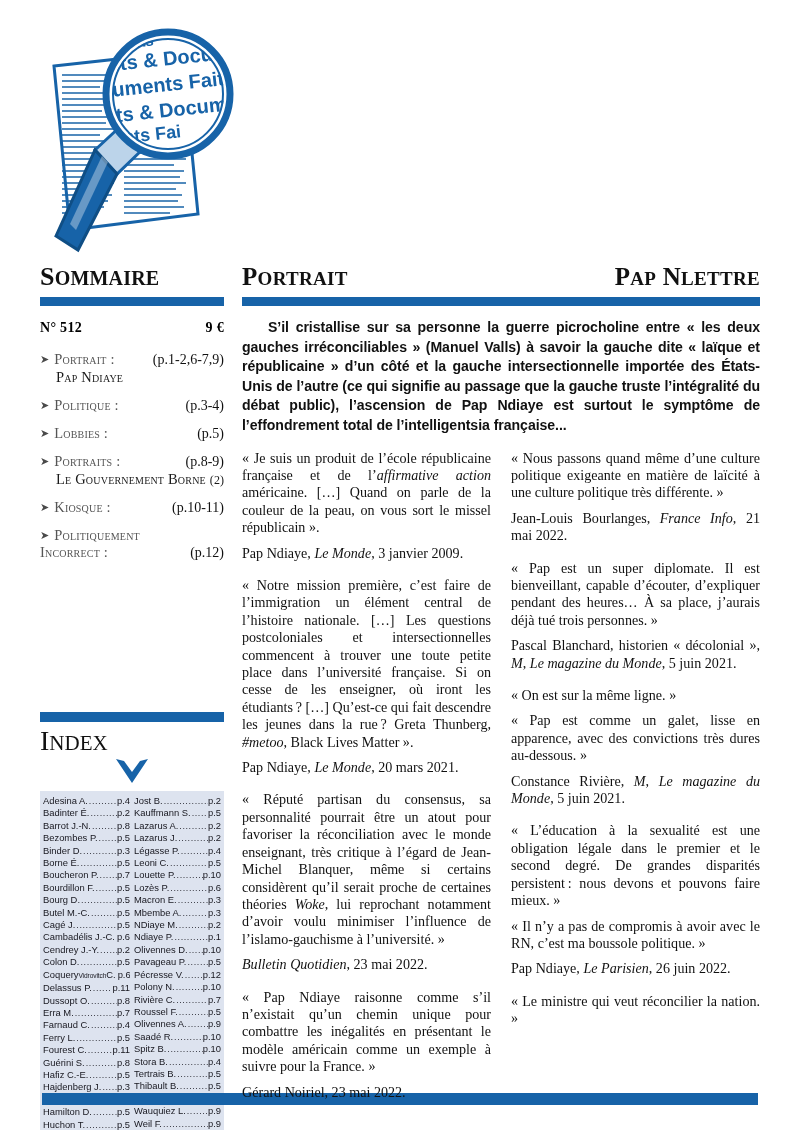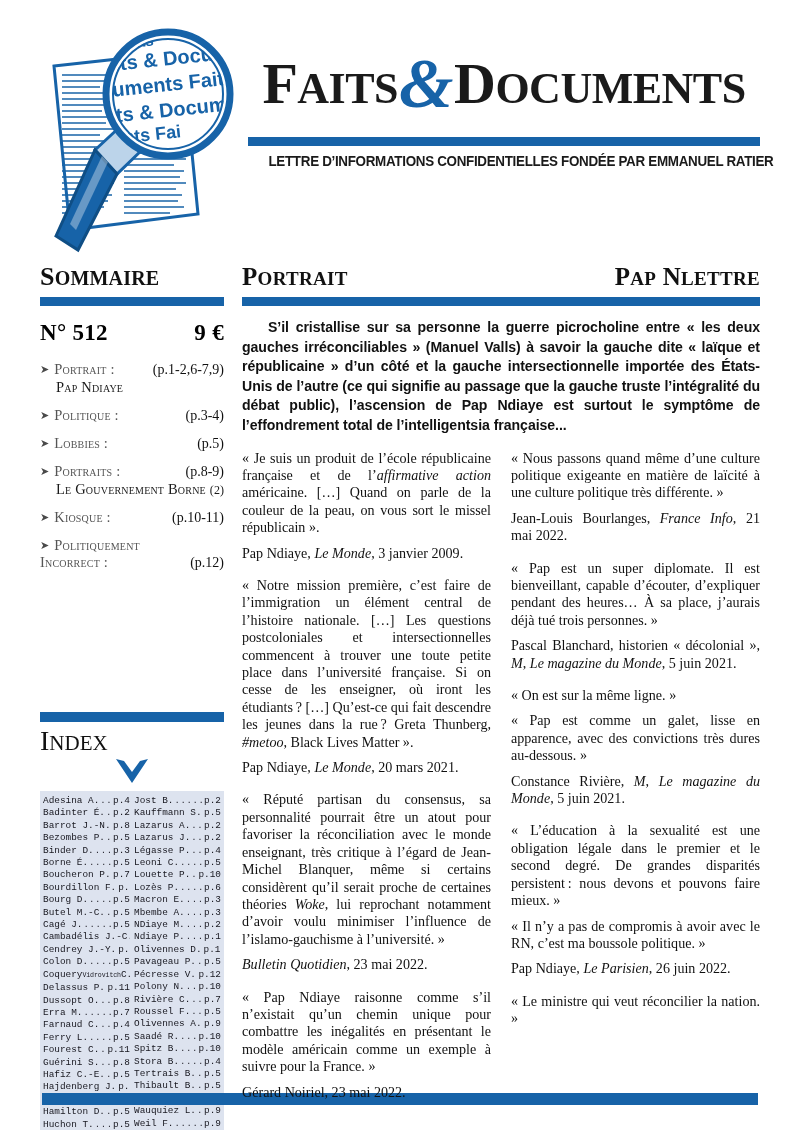--- a/index.html
+++ b/index.html
@@ -107,21 +107,21 @@
     background: #1763a8;
     margin-top: 4px;
   }
 
   .issue-row {
     display: flex;
     justify-content: space-between;
     align-items: flex-end;
     margin-top: 14px;
     font-weight: bold;
-    font-size: 23px;
+    font-size: 14px;
   }
   .issue-row .num { letter-spacing: 0.3px; }
   .issue-row .price { letter-spacing: 0.3px; }
 
   .toc {
     margin-top: 15px;
   }
   .toc-item {
     margin-bottom: 11px;
   }
@@ -200,21 +200,21 @@
     display: flex;
     gap: 4px;
   }
   .index-col {
     flex: 1 1 50%;
     min-width: 0;
   }
   .index-entry {
     display: flex;
     align-items: baseline;
-    font-family: Liberation Mono, monospace;
+    font-family: Liberation Sans, sans-serif;
     font-size: 9.4px;
     line-height: 12.4px;
     color: #17171f;
     white-space: nowrap;
     overflow: hidden;
   }
   .ie-name { flex: 0 0 auto; }
   .ie-sub { font-size: 6.6px; letter-spacing: -0.1px; }
   .ie-dots {
     flex: 1 1 auto;
@@ -367,27 +367,20 @@
           <text x="58" y="118" font-family="Liberation Sans, sans-serif" font-size="18" font-weight="bold" fill="#1763a8" transform="rotate(-6 58 118)">ments Fai</text>
         </g>
         <defs>
           <clipPath id="lensclip">
               <circle cx="128" cy="66" r="56"></circle>
             </clipPath>
         </defs>
       </svg>
     </div>
 
-    <div class="title-block">
-      <div class="newspaper-title">
-        <span class="cap">F</span><span class="sc">AITS</span><span class="amp">&amp;</span><span class="cap">D</span><span class="sc">OCUMENTS</span>
-      </div>
-      <div class="title-rule"></div>
-      <div class="subtitle">LETTRE D’INFORMATIONS CONFIDENTIELLES FONDÉE PAR EMMANUEL RATIER</div>
-    </div>
   </div>
 
   <div class="left-col">
     <div class="section-head">
       <span class="cap">S</span><span class="sc">OMMAIRE</span>
     </div>
     <div class="blue-rule"></div>
 
     <div class="issue-row">
       <span class="num">N° 512</span>

